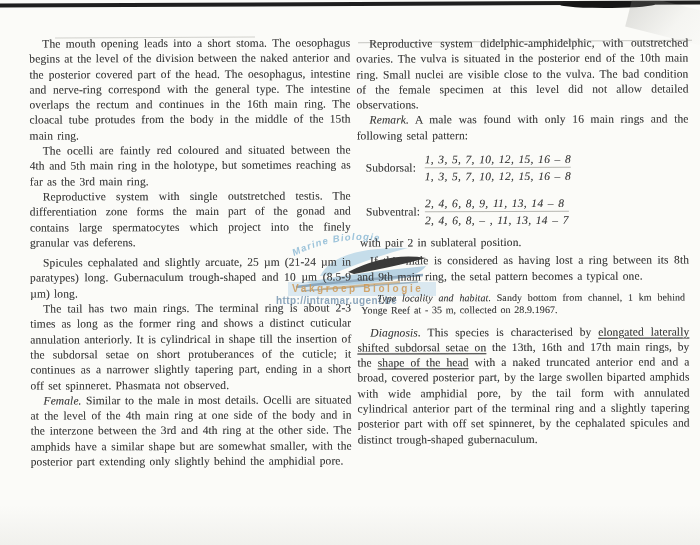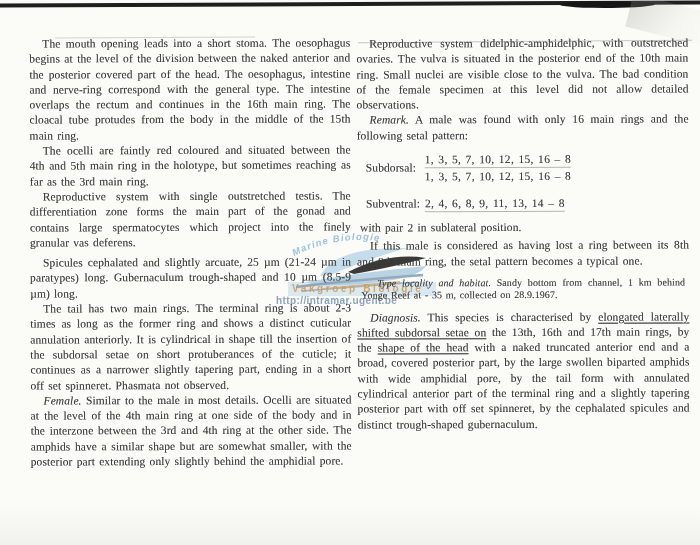--- a/index.html
+++ b/index.html
@@ -68,21 +68,21 @@
   .ul{text-decoration:underline;text-underline-offset:2px;text-decoration-thickness:0.9px;}
   p.spicules{margin-top:5px;}
   p.if-male{margin-top:3px;}
 
   
   .setal{margin:9px 0 8px 0;padding-left:9px;}
   .setal-row{display:flex;align-items:center;margin-bottom:13px;}
   .setal-row:last-child{margin-bottom:0;}
   .setal-label{width:59px;flex:none;text-indent:0;}
   .fraction{display:inline-block;}
-  .frac-line{line-height:14px;white-space:nowrap;letter-spacing:0.3px;}
+  .frac-line{line-height:14px;white-space:nowrap;letter-spacing:0.3px;font-style:italic;}
   .frac-top{border-bottom:1px solid rgba(125,125,118,0.55);padding-bottom:1px;}
   .frac-bottom{padding-top:1px;}
 
   
   .small-section{margin-top:8px;}
   .small-section p{
     font-size:10px;line-height:11.8px;text-indent:16px;margin:4px;
     word-spacing:1px;
   }
   p.diagnosis{margin-top:9px;}
@@ -137,20 +137,21 @@
         <span class="setal-label">Subdorsal:</span>
         <span class="fraction">
           <span class="frac-line frac-top" style="display:block">1, 3, 5, 7, 10, 12, 15, 16 – 8</span>
           <span class="frac-line frac-bottom" style="display:block">1, 3, 5, 7, 10, 12, 15, 16 – 8</span>
         </span>
       </div>
       <div class="setal-row">
         <span class="setal-label">Subventral:</span>
         <span class="fraction">
           <span class="frac-line frac-top" style="display:block">2, 4, 6, 8, 9, 11, 13, 14 – 8</span>
+          <span class="frac-line frac-bottom" style="display:block">2, 4, 6, 8, – , 11, 13, 14 – 7</span>
         </span>
       </div>
     </div>
 
     <p class="no-indent">with pair 2 in sublateral position.</p>
     <p class="if-male">If this male is considered as having lost a ring between its 8th and 9th main ring, the setal pattern becomes a typical one.</p>
 
     <div class="small-section">
       <p><span class="lead">Type locality and habitat.</span><span> Sandy bottom from channel, 1 km behind Yonge Reef at - 35 m, collected on 28.9.1967.</span></p>
     </div>

